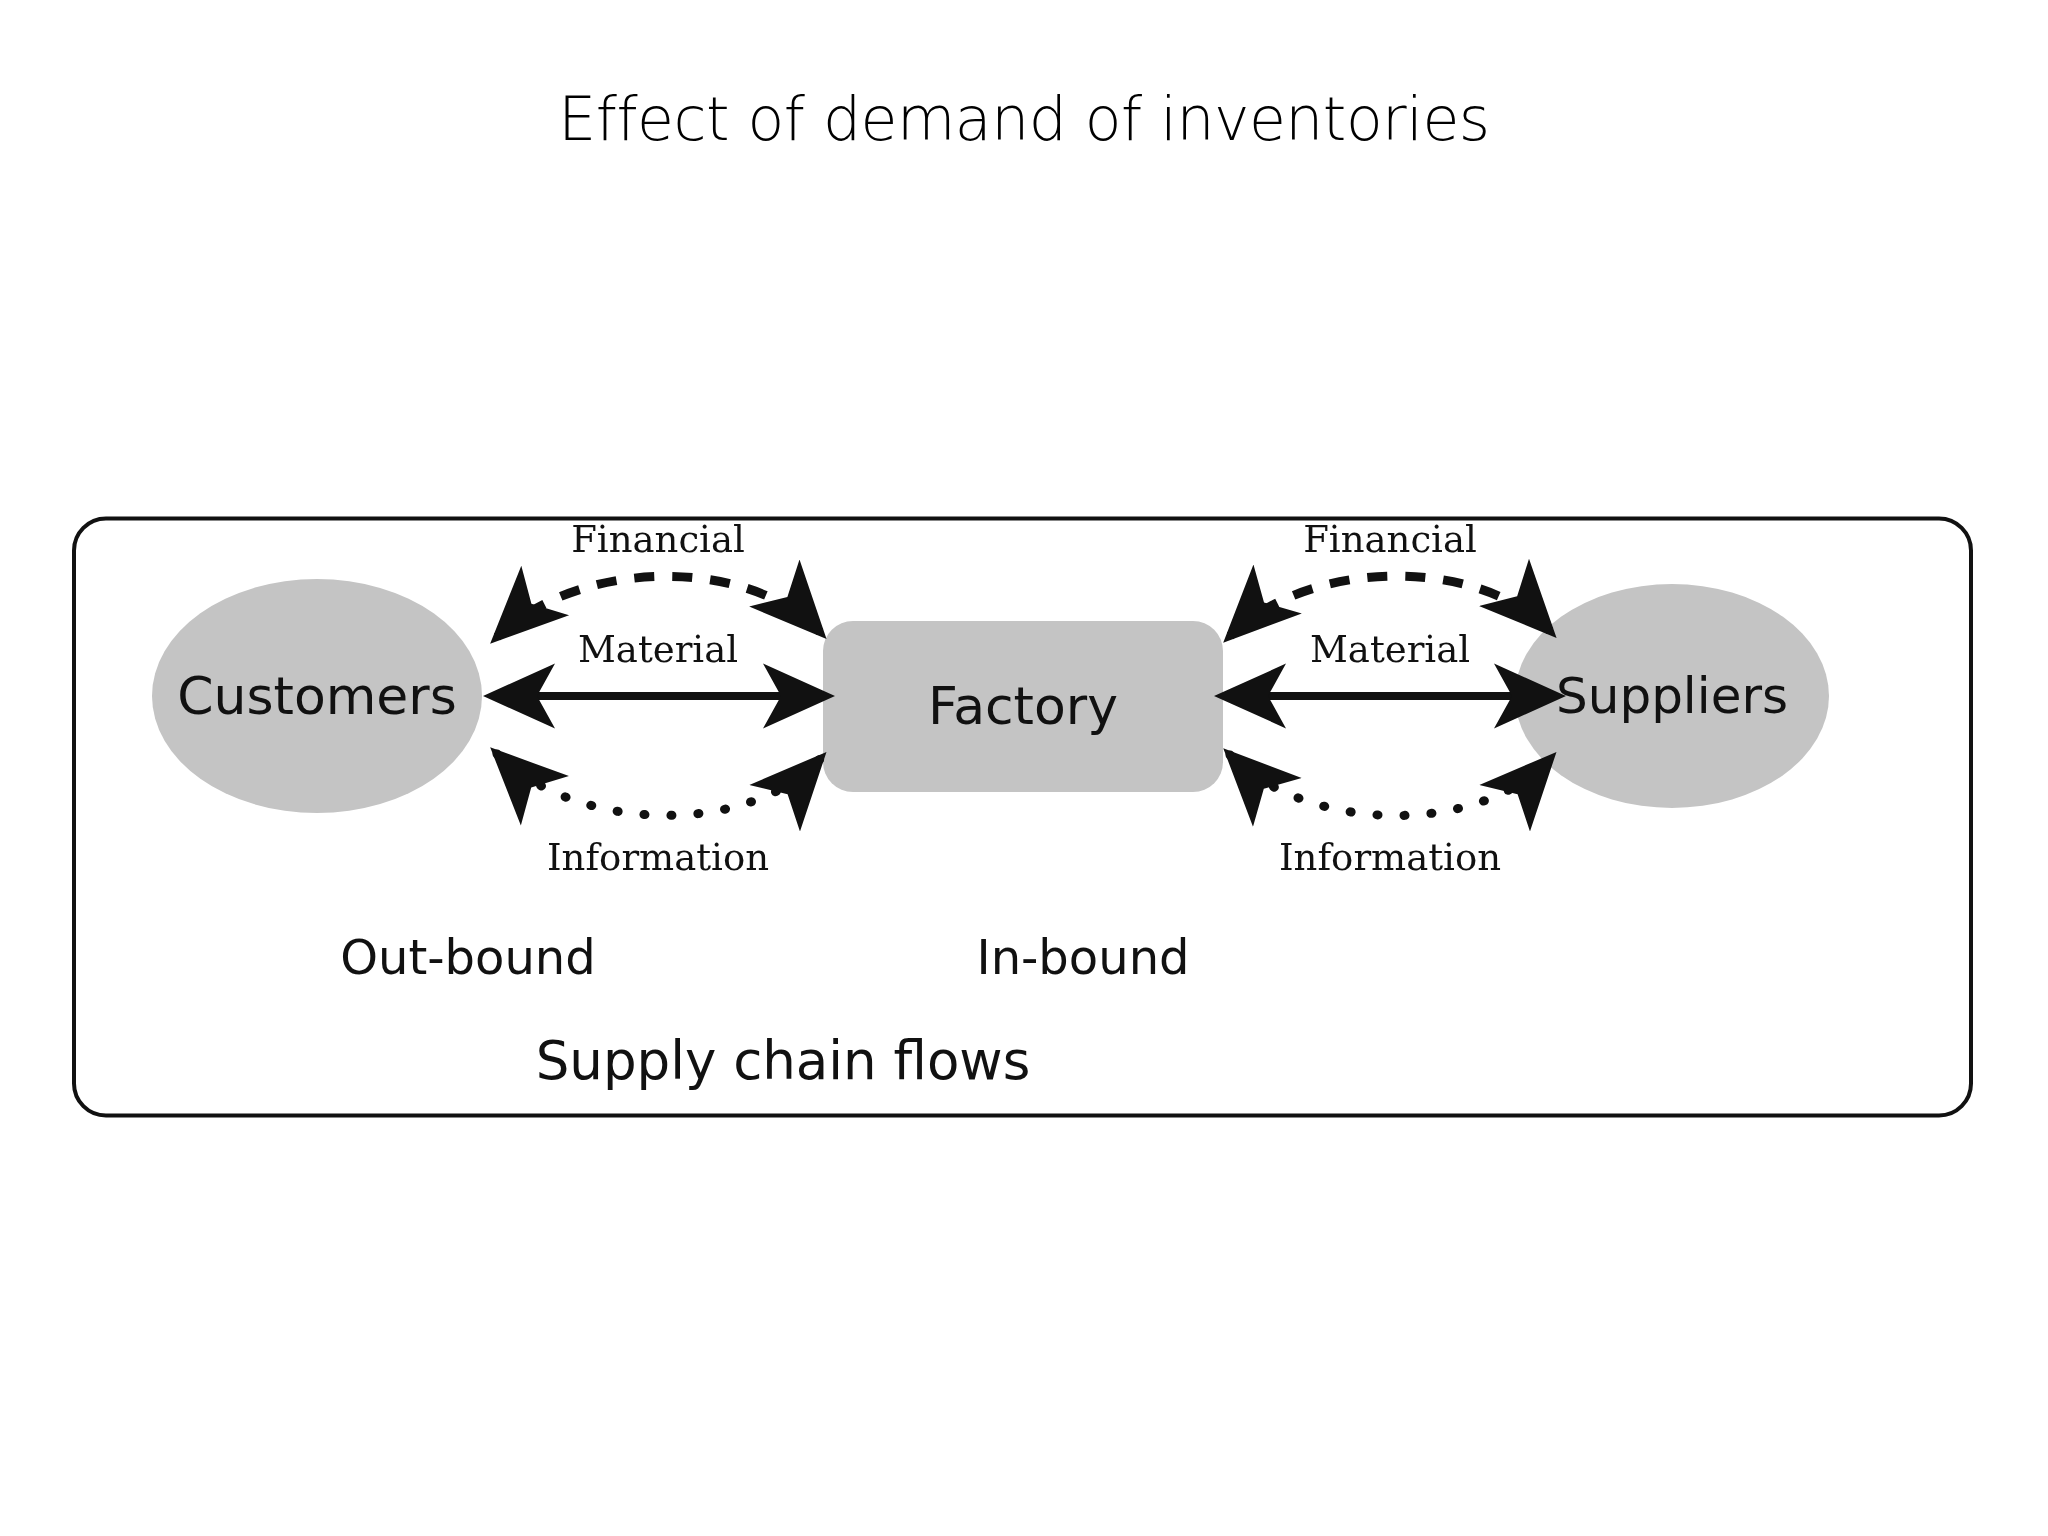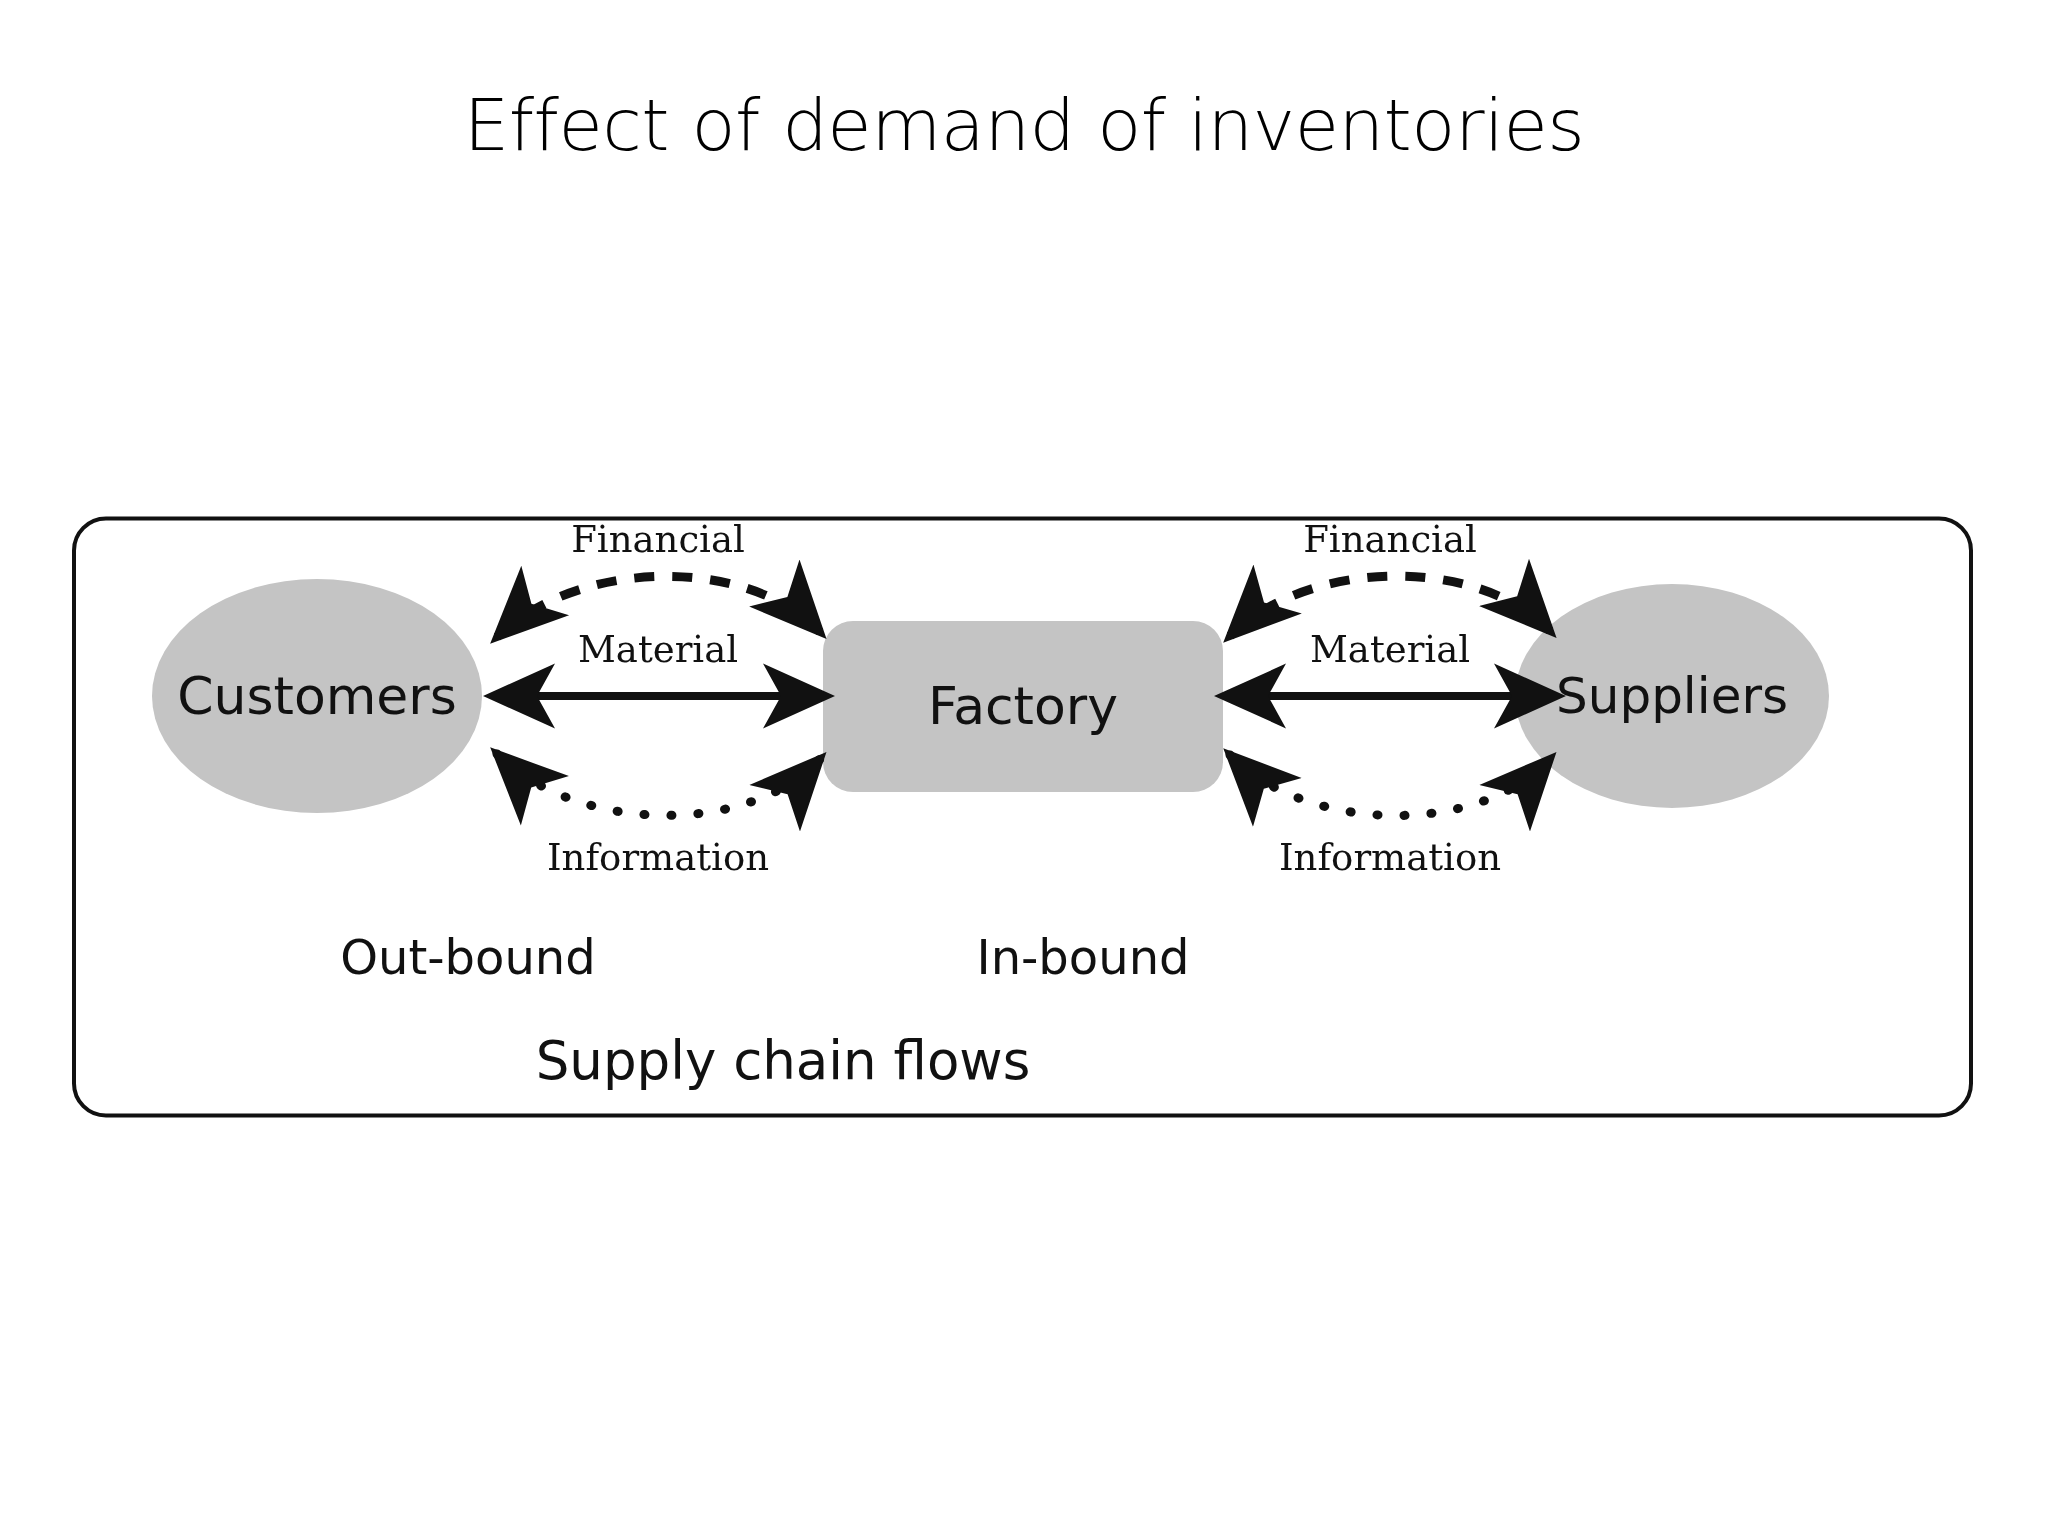--- a/index.html
+++ b/index.html
@@ -20,21 +20,21 @@
     background: #ffffff;
   }
   #slide-title {
     position: absolute;
     left: 0;
     top: 88px;
     width: 2048px;
     text-align: center;
     font-family: "DejaVu Sans", sans-serif;
     font-weight: 300;
-    font-size: 72px;
+    font-size: 60px;
     line-height: 1.05;
     color: #000000;
     letter-spacing: -0.5px;
     white-space: nowrap;
   }
   #diagram-wrap {
     position: absolute;
     left: 60px;
     top: 505px;
     width: 1925px;

